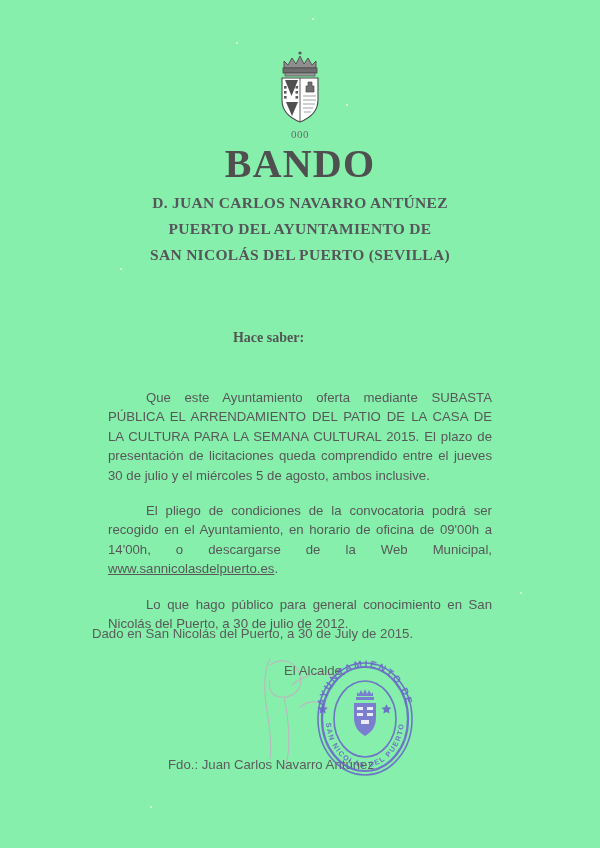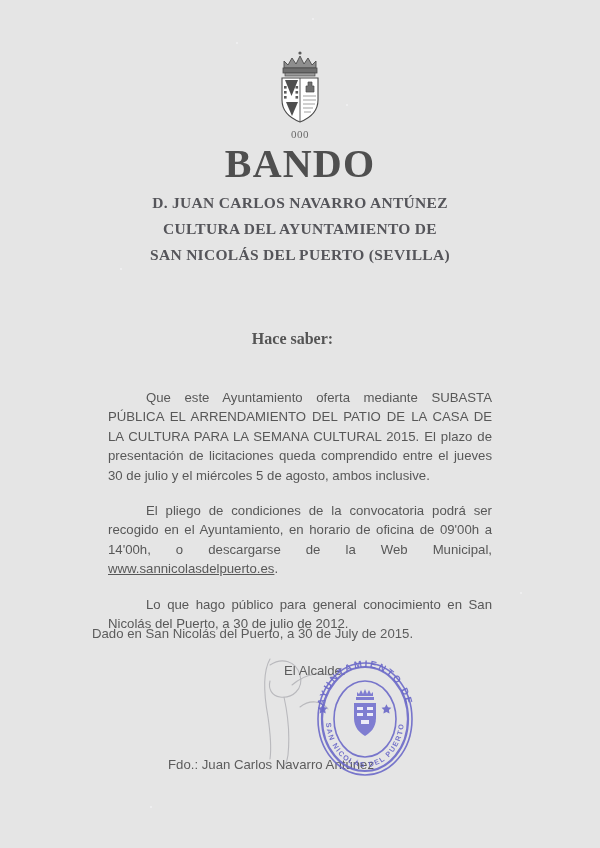--- a/index.html
+++ b/index.html
@@ -4,21 +4,21 @@
 <style>
   html, body {
     margin: 0;
     padding: 0;
     background: #ffffff;
   }
   .page {
     position: relative;
     width: 600px;
     height: 848px;
-    background: #e5e5e5;
+    background: #86efac;
     overflow: hidden;
     font-family: "Liberation Sans", sans-serif;
     color: #4a4a4a;
   }
 
   
   .crest-wrap {
     position: absolute;
     top: 48px;
     left: 0;
@@ -72,23 +72,22 @@
   .mayor-block div { white-space: nowrap; }
 
   .hace-saber {
     position: absolute;
     top: 330px;
     left: 0;
     width: 537px;
     text-align: center;
     font-family: "Liberation Serif", serif;
     font-weight: bold;
-    font-size: 16px;
+    font-size: 14px;
     color: #545454;
-    padding-left: 24px;
   }
 
   
   .body-text {
     position: absolute;
     top: 372px;
     left: 92px;
     width: 416px;
     font-family: "Liberation Sans", sans-serif;
     font-size: 13.2px;
@@ -217,21 +216,21 @@
       </svg>
     </span>
   </div>
 
   <div class="doc-number">000</div>
 
   <div class="bando-title">BANDO</div>
 
   <div class="mayor-block">
     <div>D. JUAN CARLOS NAVARRO ANTÚNEZ</div>
-    <div>CULTURA DEL AYUNTAMIENTO DE</div>
+    <div>PUERTO DEL AYUNTAMIENTO DE</div>
     <div>SAN NICOLÁS DEL PUERTO (SEVILLA)</div>
   </div>
 
   <div class="hace-saber">Hace saber:</div>
 
   <div class="body-text">
     <p>Que este Ayuntamiento oferta mediante SUBASTA PÚBLICA EL ARRENDAMIENTO DEL PATIO DE LA CASA DE LA CULTURA PARA LA SEMANA CULTURAL 2015. El plazo de presentación de licitaciones queda comprendido entre el jueves 30 de julio y el miércoles 5 de agosto, ambos inclusive.</p>
     <p><span>El pliego de condiciones de la convocatoria podrá ser recogido en el Ayuntamiento, en horario de oficina de 09'00h a 14'00h, o descargarse de la Web Municipal, </span><a href="#" class="link">www.sannicolasdelpuerto.es</a><span>.</span></p>
     <p>Lo que hago público para general conocimiento en San Nicolás del Puerto, a 30 de julio de 2012.</p>
   </div>

